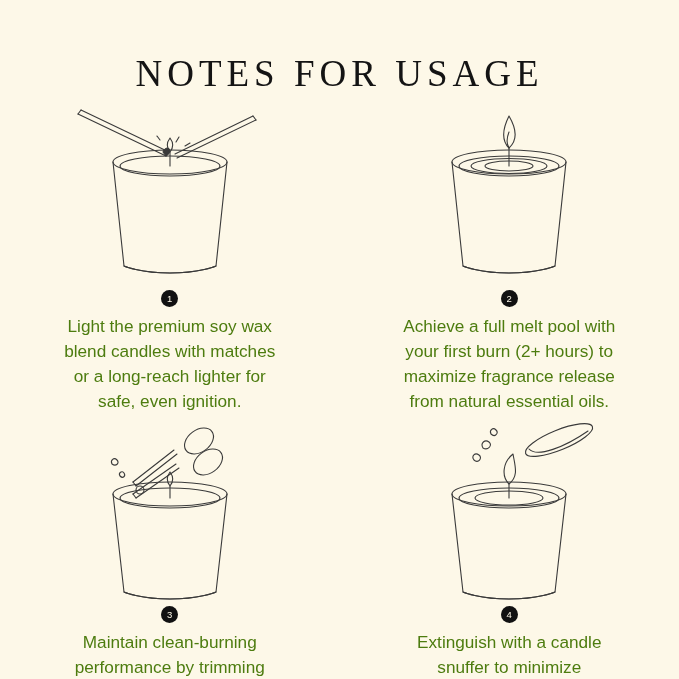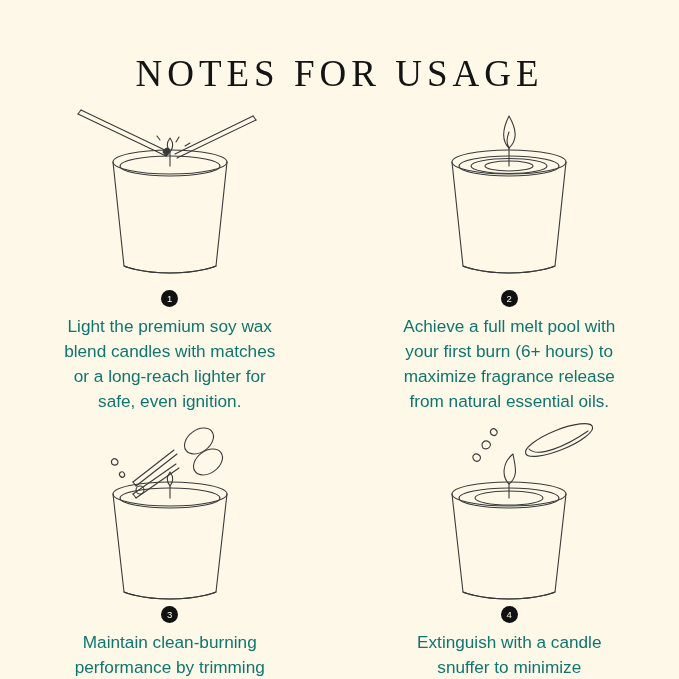--- a/index.html
+++ b/index.html
@@ -71,21 +71,21 @@
     font-family: "Liberation Sans", sans-serif;
     margin-top: 2px;
     margin-bottom: 7px;
     letter-spacing: 0;
   }
   .caption {
     width: 262px;
     text-align: center;
     font-size: 17.2px;
     line-height: 25px;
-    color: #0f766e;
+    color: #4d7c0f;
     font-family: "Liberation Sans", sans-serif;
     white-space: pre-line;
   }
   .cell-3 .art, .cell-4 .art {
     height: 190px;
   }
 </style>
 </head>
 <body>
 
@@ -143,21 +143,21 @@
           <ellipse cx="130" cy="60" rx="24" ry="5"></ellipse>
 
           <path d="M130 60 L130 42"></path>
 
           <path d="M130 42 C122 34 124 22 130 10 C137 22 139 34 130 42 Z"></path>
           <path d="M130 42 C127 37 128 31 130 26"></path>
         </svg>
       </div>
       <div class="badge">2</div>
       <div class="caption">Achieve a full melt pool with
-your first burn (6+ hours) to
+your first burn (2+ hours) to
 maximize fragrance release
 from natural essential oils.</div>
     </div>
 
     <div class="cell cell-3">
       <div class="art">
         <svg viewBox="0 0 260 190" fill="none" stroke="#3a3a3a" stroke-width="1.1" stroke-linecap="round" stroke-linejoin="round">
 
           <ellipse cx="130" cy="80" rx="57" ry="12"></ellipse>
           <path d="M73 80 L84 178 C84 178 100 185 130 185 C160 185 176 178 176 178 L187 80"></path>

